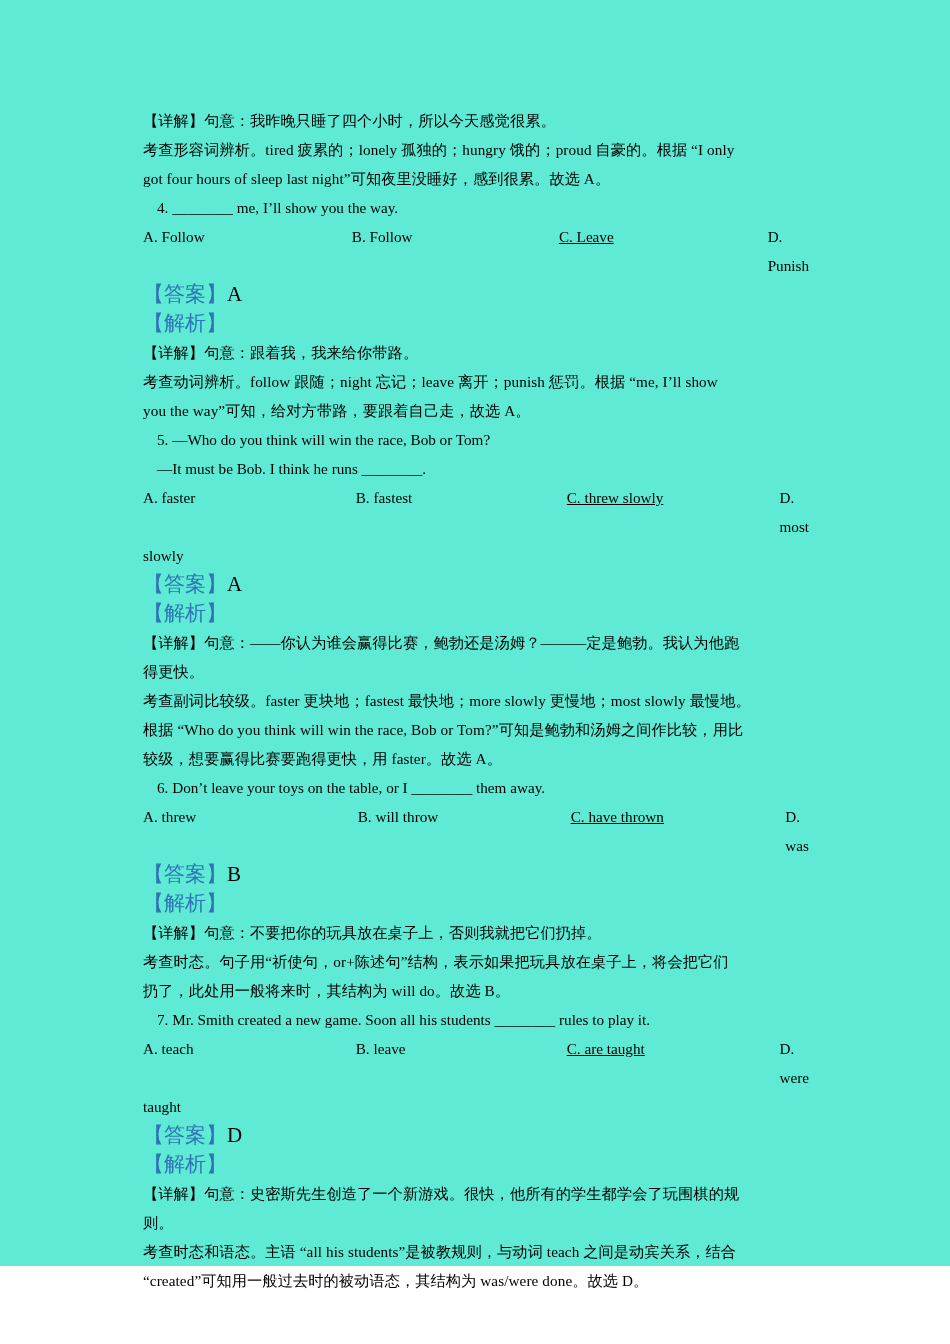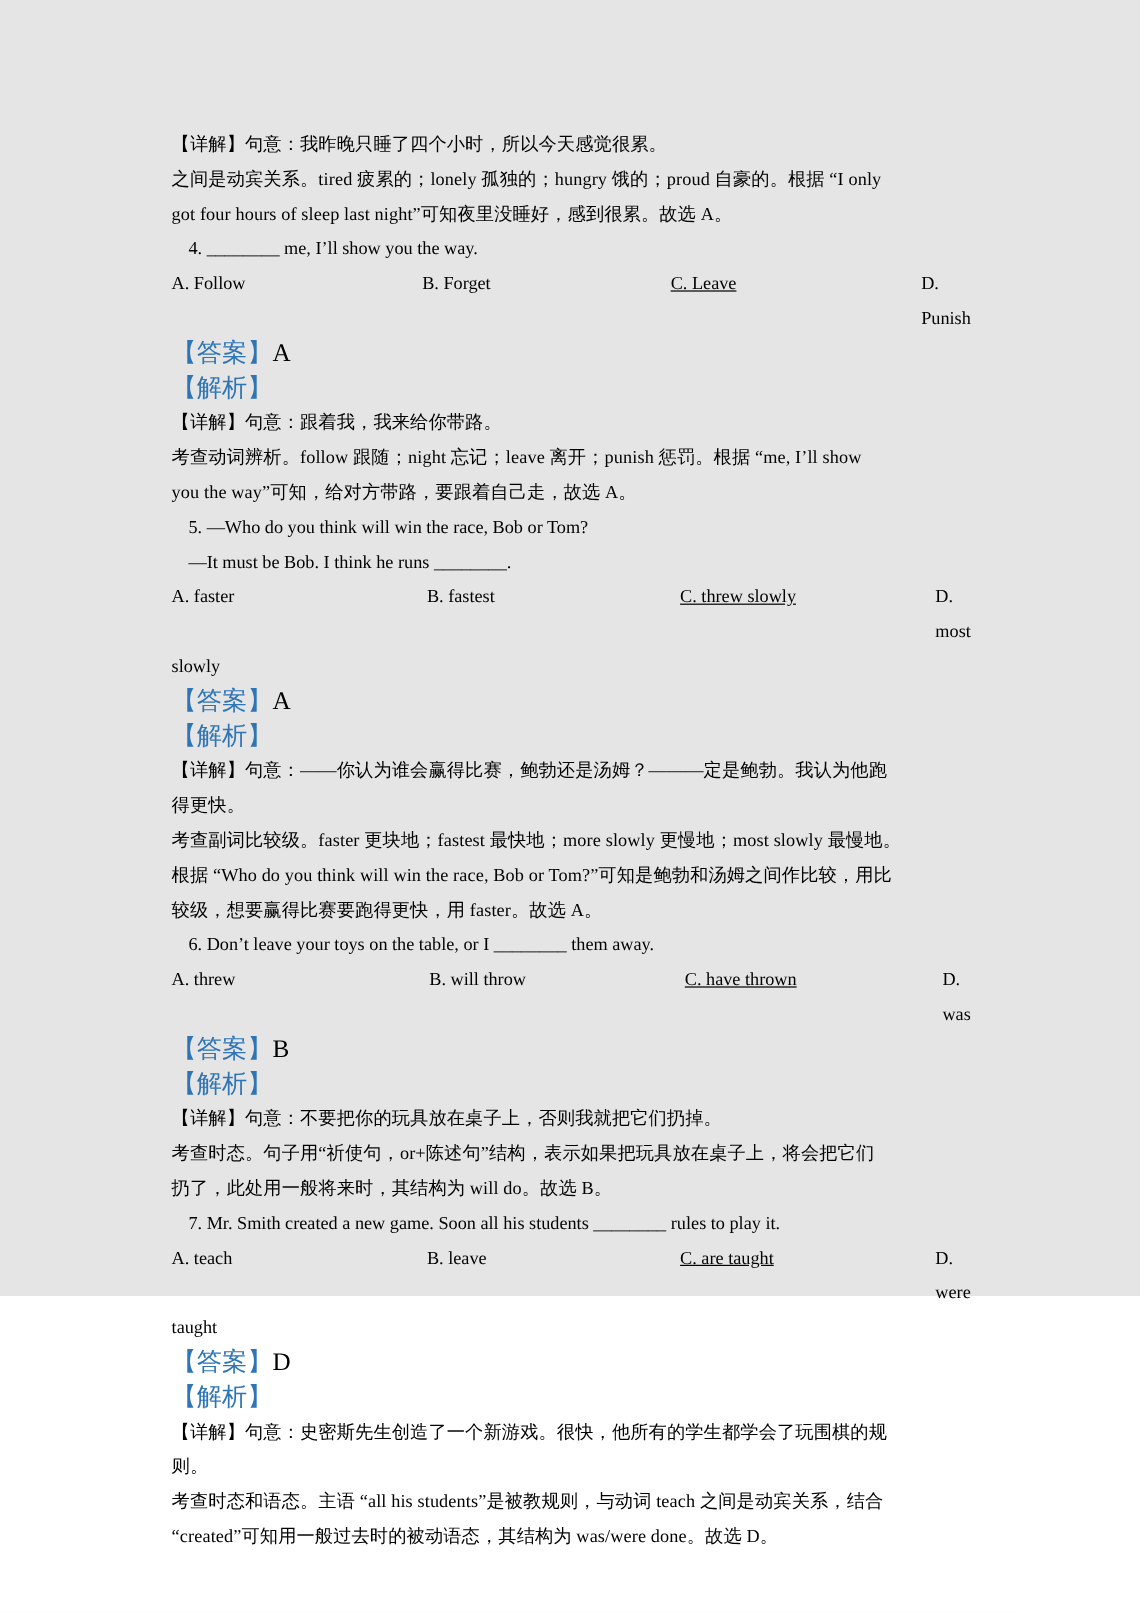--- a/index.html
+++ b/index.html
@@ -12,22 +12,22 @@
     height: 1344px;
     font-family: "Liberation Serif", "DejaVu Serif", serif;
     color: #000000;
     position: relative;
     overflow: hidden;
   }
   .page {
     position: absolute;
     left: 0; top: 0;
     width: 950px;
-    height: 1080px;
-    background: #e5e5e5;
+    height: 1266px;
+    background: #5eead4;
   }
   .content {
     position: absolute;
     left: 143px;
     top: 106px;
     width: 666px;
   }
   .line {
     font-size: 15.2px;
     line-height: 29px;
@@ -64,27 +64,27 @@
     font-family: "Liberation Serif", "DejaVu Serif", serif;
   }
 </style>
 </head>
 <body>
 
 <div class="page">
   <div class="content">
 
     <div class="line cjk">【详解】句意：我昨晚只睡了四个小时，所以今天感觉很累。</div>
-    <div class="line cjk">之间是动宾关系。tired 疲累的；lonely 孤独的；hungry 饿的；proud 自豪的。根据 “I only</div>
+    <div class="line cjk">考查形容词辨析。tired 疲累的；lonely 孤独的；hungry 饿的；proud 自豪的。根据 “I only</div>
     <div class="line cjk">got four hours of sleep last night”可知夜里没睡好，感到很累。故选 A。</div>
 
     <div class="q-line">4. ________ me, I’ll show you the way.</div>
     <div class="opt-row">
       <span class="opt-a">A. Follow</span>
-      <span class="opt-b">B. Forget</span>
+      <span class="opt-b">B. Follow</span>
       <span class="opt-c">C. Leave</span>
       <span class="opt-d">D. Punish</span>
     </div>
     <div class="tag-line"><span class="blue">【答案】</span><span>A</span></div>
     <div class="tag-line blue">【解析】</div>
     <div class="line cjk">【详解】句意：跟着我，我来给你带路。</div>
     <div class="line cjk">考查动词辨析。follow 跟随；night 忘记；leave 离开；punish 惩罚。根据 “me, I’ll show</div>
     <div class="line cjk">you the way”可知，给对方带路，要跟着自己走，故选 A。</div>
 
     <div class="q-line">5. —Who do you think will win the race, Bob or Tom?</div>

